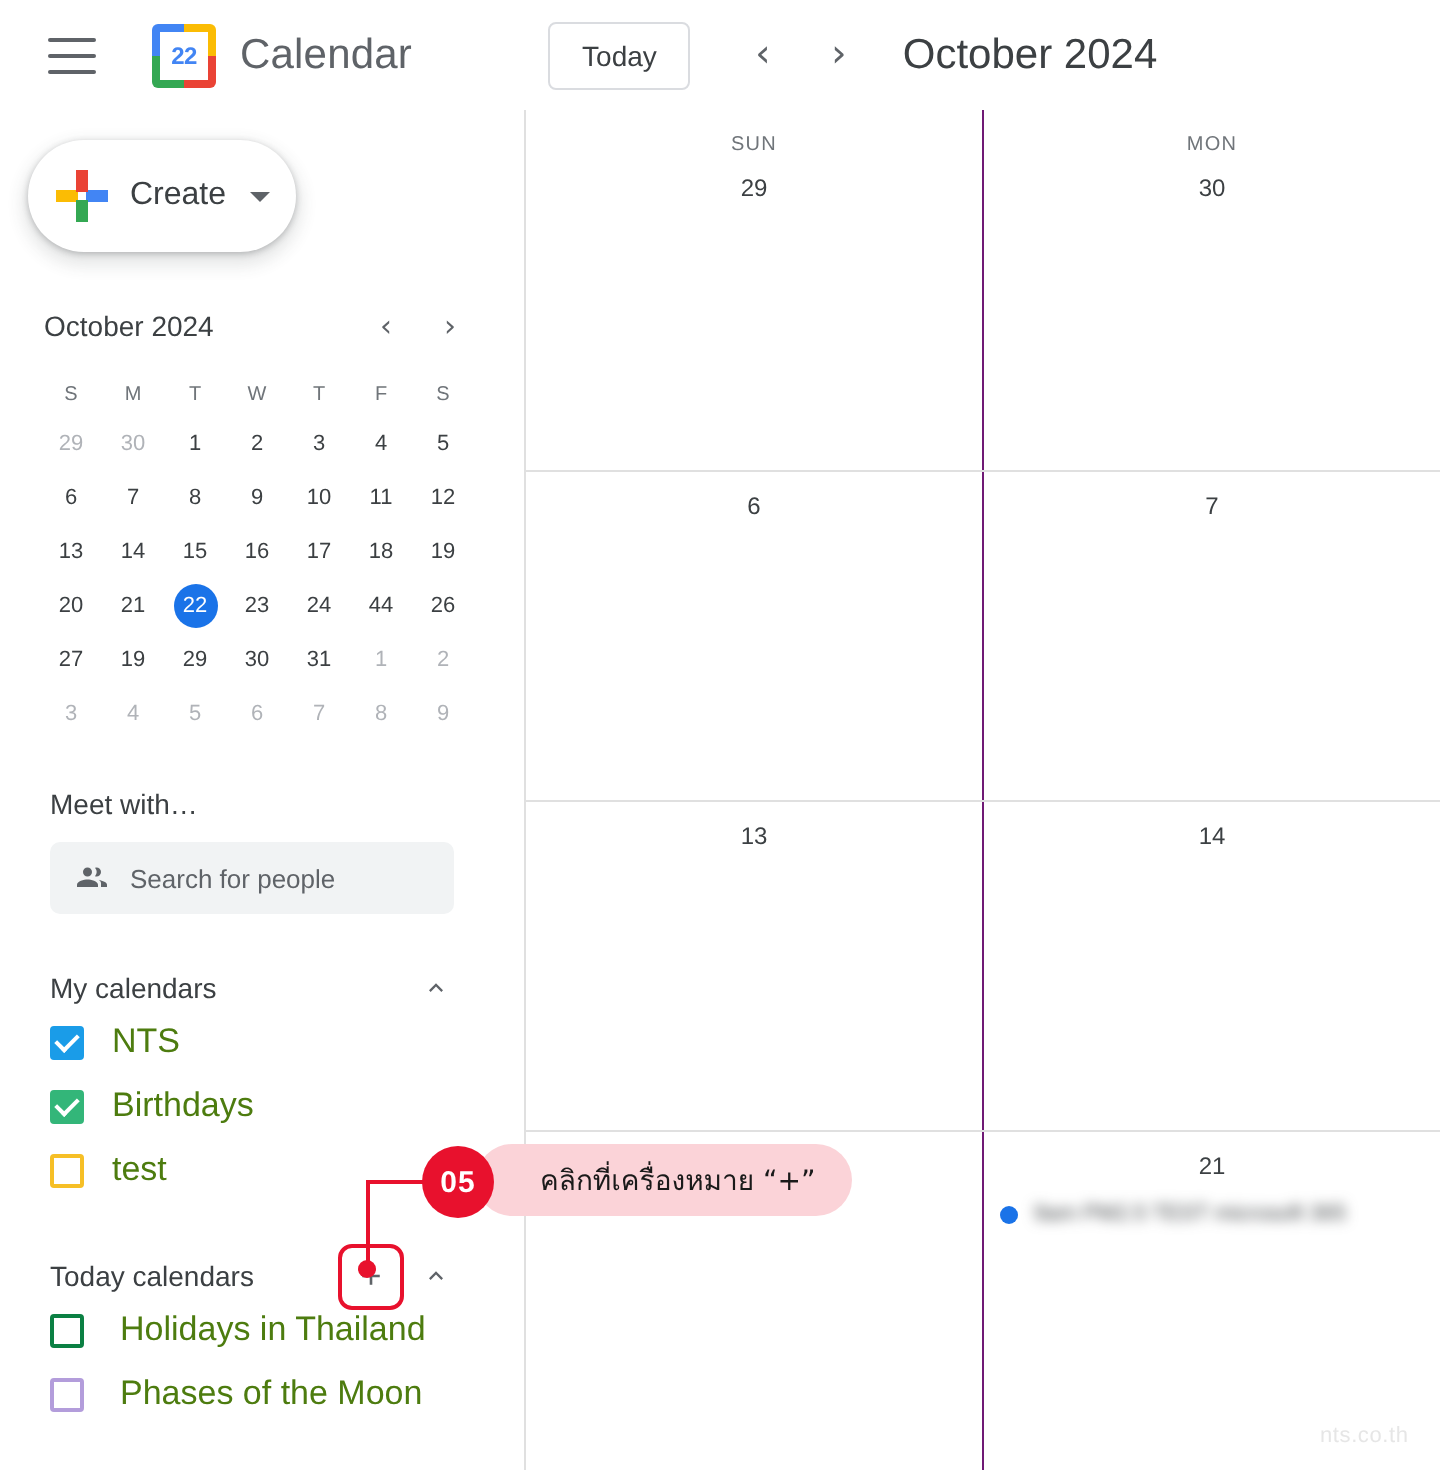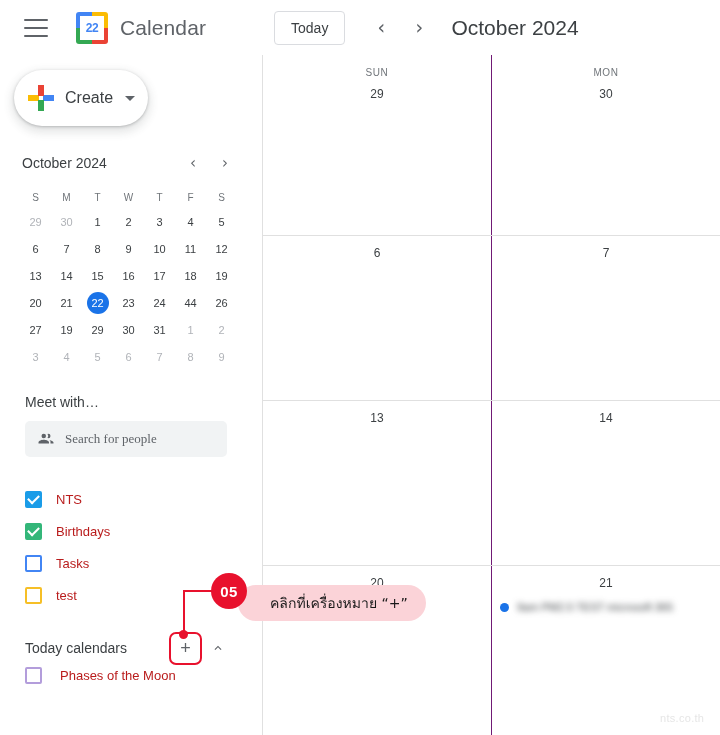--- a/index.html
+++ b/index.html
@@ -106,21 +106,21 @@
   }
   .mini-day.muted { color: #b0b3b8; }
   .mini-day.today {
     background: #1a73e8; color: #fff; width: 22px; margin: 0 auto; font-weight: 500;
   }
 
   
   .meet-title { margin: 26px 0 0 25px; font-size: 14px; color: #3c4043; }
   .meet-search {
     margin: 11px 0 0 25px; width: 202px; height: 36px; border-radius: 5px;
-    background: #f1f3f4; display: flex; align-items: center; cursor: text; font-family: Liberation Serif, serif;
+    background: #f1f3f4; display: flex; align-items: center; cursor: text;
   }
   .people-icon { margin-left: 12px; width: 18px; height: 18px; color: #5f6368; }
   .meet-ph { margin-left: 10px; font-size: 13px; color: #5f6368; }
 
   
   .cal-section { margin-top: 26px; }
   .cal-sec-head {
     display: flex; align-items: center; margin-left: 25px; width: 203px; height: 22px;
   }
   .cal-sec-title { font-size: 14px; color: #3c4043; font-weight: 500; }
@@ -141,21 +141,21 @@
   }
   .cb {
     width: 17px; height: 17px; border-radius: 2px; flex: 0 0 17px;
     display: flex; align-items: center; justify-content: center;
   }
   .cb.checked::after {
     content: ""; display: block; width: 9px; height: 5px;
     border-left: 2px solid #fff; border-bottom: 2px solid #fff;
     transform: rotate(-45deg) translate(1px, -1px);
   }
-  .cal-item-label { margin-left: 14px; font-size: 13px; color: #b91c1c; }
+  .cal-item-label { margin-left: 14px; font-size: 17px; color: #4d7c0f; }
   .cal-item.other .cal-item-label { margin-left: 18px; }
 
   
   .gridarea {
     position: absolute; left: 262px; top: 55px; width: 458px; height: 680px;
     background: #fff; border-left: 1px solid #e0e0e0;
   }
   .grid-row {
     position: absolute; left: 0; width: 458px;
     display: flex; border-top: 1px solid #e0e0e0;
@@ -173,21 +173,21 @@
     display: flex; align-items: center; margin: 8px 0 0 8px; width: 210px; height: 18px;
   }
   .event-dot { width: 9px; height: 9px; border-radius: 50%; flex: 0 0 9px; }
   .event-text {
     margin-left: 8px; font-size: 11px; color: #3c4043;
     filter: blur(3.2px); white-space: nowrap; overflow: hidden;
   }
 
   
   .anno-pill {
-    position: absolute; left: 238px; top: 585px; height: 36px;
+    position: absolute; left: 238px; top: 572px; height: 36px;
     background: #fbd3d8; border-radius: 18px;
     display: flex; align-items: center; padding: 0 18px 0 32px;
     font-size: 14px; color: #1a1a1a;
     font-family: "DejaVu Sans", "Liberation Sans", sans-serif;
   }
   .anno-badge {
     position: absolute; left: 211px; top: 573px; width: 36px; height: 36px;
     border-radius: 50%; background: #e8112d; color: #fff;
     display: flex; align-items: center; justify-content: center;
     font-size: 15px; font-weight: 700; letter-spacing: .5px;
@@ -317,32 +317,38 @@
 
     <div class="meet-title">Meet with…</div>
     <div class="meet-search">
       <svg class="people-icon" viewBox="0 0 24 24">
         <path fill="#5f6368" d="M9 13c-2.33 0-7 1.17-7 3.5V18h14v-1.5C16 14.17 11.33 13 9 13zm0-2a3 3 0 100-6 3 3 0 000 6zm7.5 2.2c1.16.84 1.5 1.6 1.5 2.3V18h4v-1.5c0-1.6-2.9-2.6-5.5-3.3zM15 11a3 3 0 100-6 2.9 2.9 0 00-1 .18 4.5 4.5 0 010 5.64c.32.11.65.18 1 .18z"></path>
       </svg>
       <div class="meet-ph">Search for people</div>
     </div>
 
     <div class="cal-section">
+      <div class="cal-sec-head">
+        <div class="cal-sec-title">My calendars</div>
+        <div class="cal-sec-actions">
+          <div class="chev-up">
+            <svg width="14" height="14" viewBox="0 0 24 24">
+                <path fill="#5f6368" d="M7.4 15.4 12 10.8l4.6 4.6L18 14l-6-6-6 6z"></path>
+              </svg>
+          </div>
+        </div>
+      </div>
       <div id="my-cal-list">
           <div class="cal-item">
             <div class="cb checked" style="background: rgb(26, 156, 232); border: 2px solid rgb(26, 156, 232);"></div>
             <div class="cal-item-label">NTS</div>
           </div>
           <div class="cal-item">
             <div class="cb checked" style="background: rgb(51, 182, 121); border: 2px solid rgb(51, 182, 121);"></div>
             <div class="cal-item-label">Birthdays</div>
-          </div>
-          <div class="cal-item">
-            <div class="cb" style="background: rgb(255, 255, 255); border: 2px solid rgb(66, 133, 244);"></div>
-            <div class="cal-item-label">Tasks</div>
           </div>
           <div class="cal-item">
             <div class="cb" style="background: rgb(255, 255, 255); border: 2px solid rgb(246, 191, 38);"></div>
             <div class="cal-item-label">test</div>
           </div>
         </div>
     </div>
 
     <div class="cal-section">
       <div class="cal-sec-head">
@@ -351,20 +357,24 @@
           <div class="plus-btn highlighted">+</div>
           <div class="chev-up">
             <svg width="14" height="14" viewBox="0 0 24 24">
                 <path fill="#5f6368" d="M7.4 15.4 12 10.8l4.6 4.6L18 14l-6-6-6 6z"></path>
               </svg>
           </div>
         </div>
       </div>
       <div id="other-cal-list">
           <div class="cal-item other">
+            <div class="cb" style="background: rgb(255, 255, 255); border: 2px solid rgb(11, 128, 67);"></div>
+            <div class="cal-item-label">Holidays in Thailand</div>
+          </div>
+          <div class="cal-item other">
             <div class="cb" style="background: rgb(255, 255, 255); border: 2px solid rgb(179, 157, 219);"></div>
             <div class="cal-item-label">Phases of the Moon</div>
           </div>
         </div>
     </div>
 
   </div>
 
   <div class="gridarea" id="gridarea">
       <div class="grid-row first" style="top: 0px; height: 180px;">

